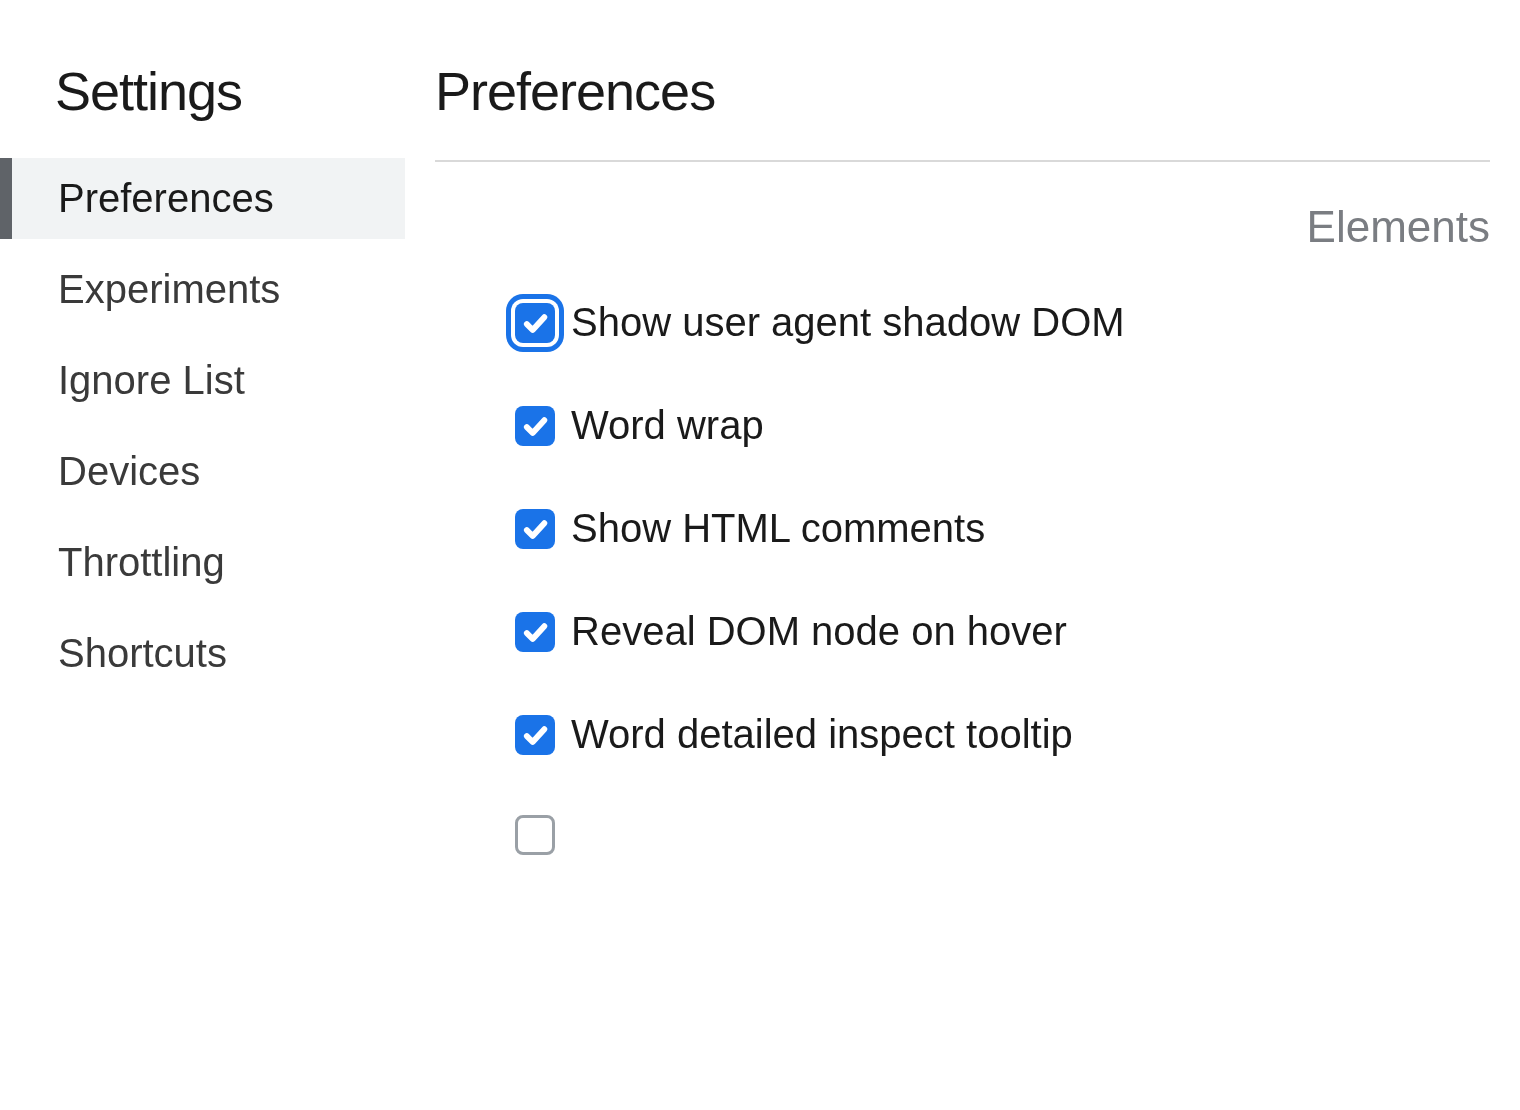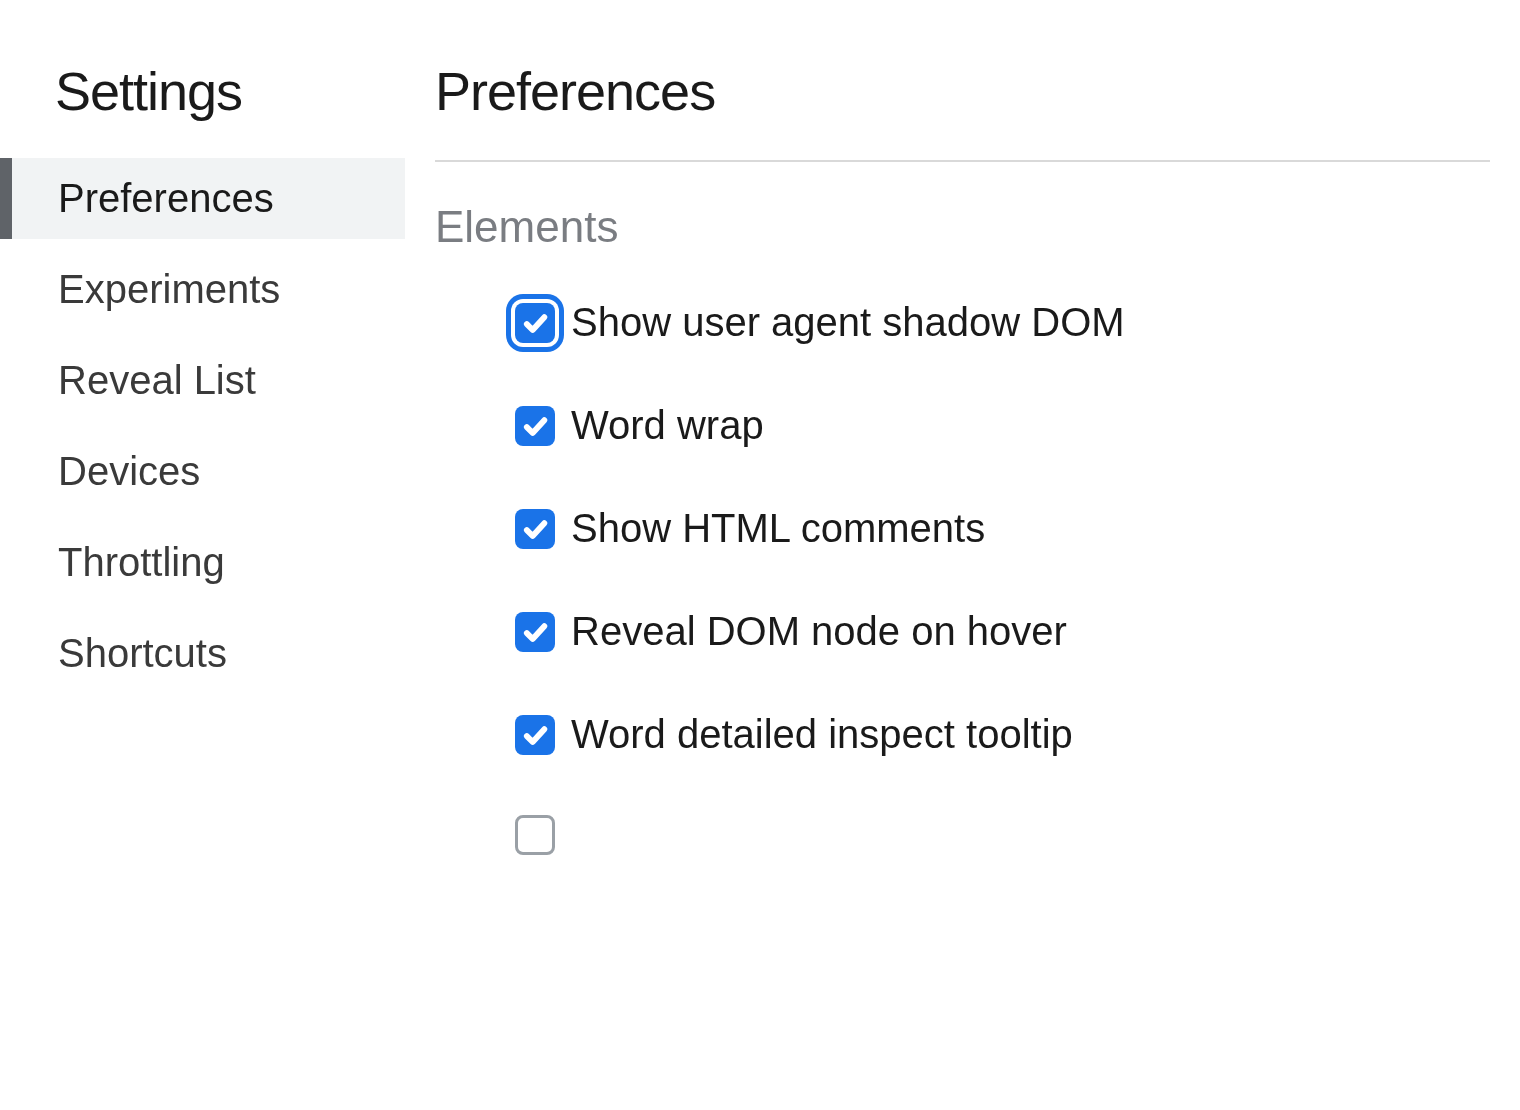--- a/index.html
+++ b/index.html
@@ -61,20 +61,21 @@
       color: #1a1a1a;
       padding-bottom: 38px;
       border-bottom: 2px solid #d9d9d9;
       margin-bottom: 40px;
     }
     .section-header {
       font-size: 44px;
       font-weight: 400;
       color: #7a7d82;
       margin-bottom: 48px;
+      text-align: right;
     }
     .option-row {
       display: flex;
       align-items: center;
       padding-left: 80px;
       margin-bottom: 58px;
       margin-top: 20px;
     }
     .checkbox {
       width: 40px;
@@ -119,21 +120,21 @@
 
 <div class="sidebar">
   <div class="sidebar-title">Settings</div>
   <div class="sidebar-item selected">
     <span>Preferences</span>
   </div>
   <div class="sidebar-item">
     <span>Experiments</span>
   </div>
   <div class="sidebar-item">
-    <span>Reveal List</span>
+    <span>Ignore List</span>
   </div>
   <div class="sidebar-item">
     <span>Devices</span>
   </div>
   <div class="sidebar-item">
     <span>Throttling</span>
   </div>
   <div class="sidebar-item">
     <span>Shortcuts</span>
   </div>

